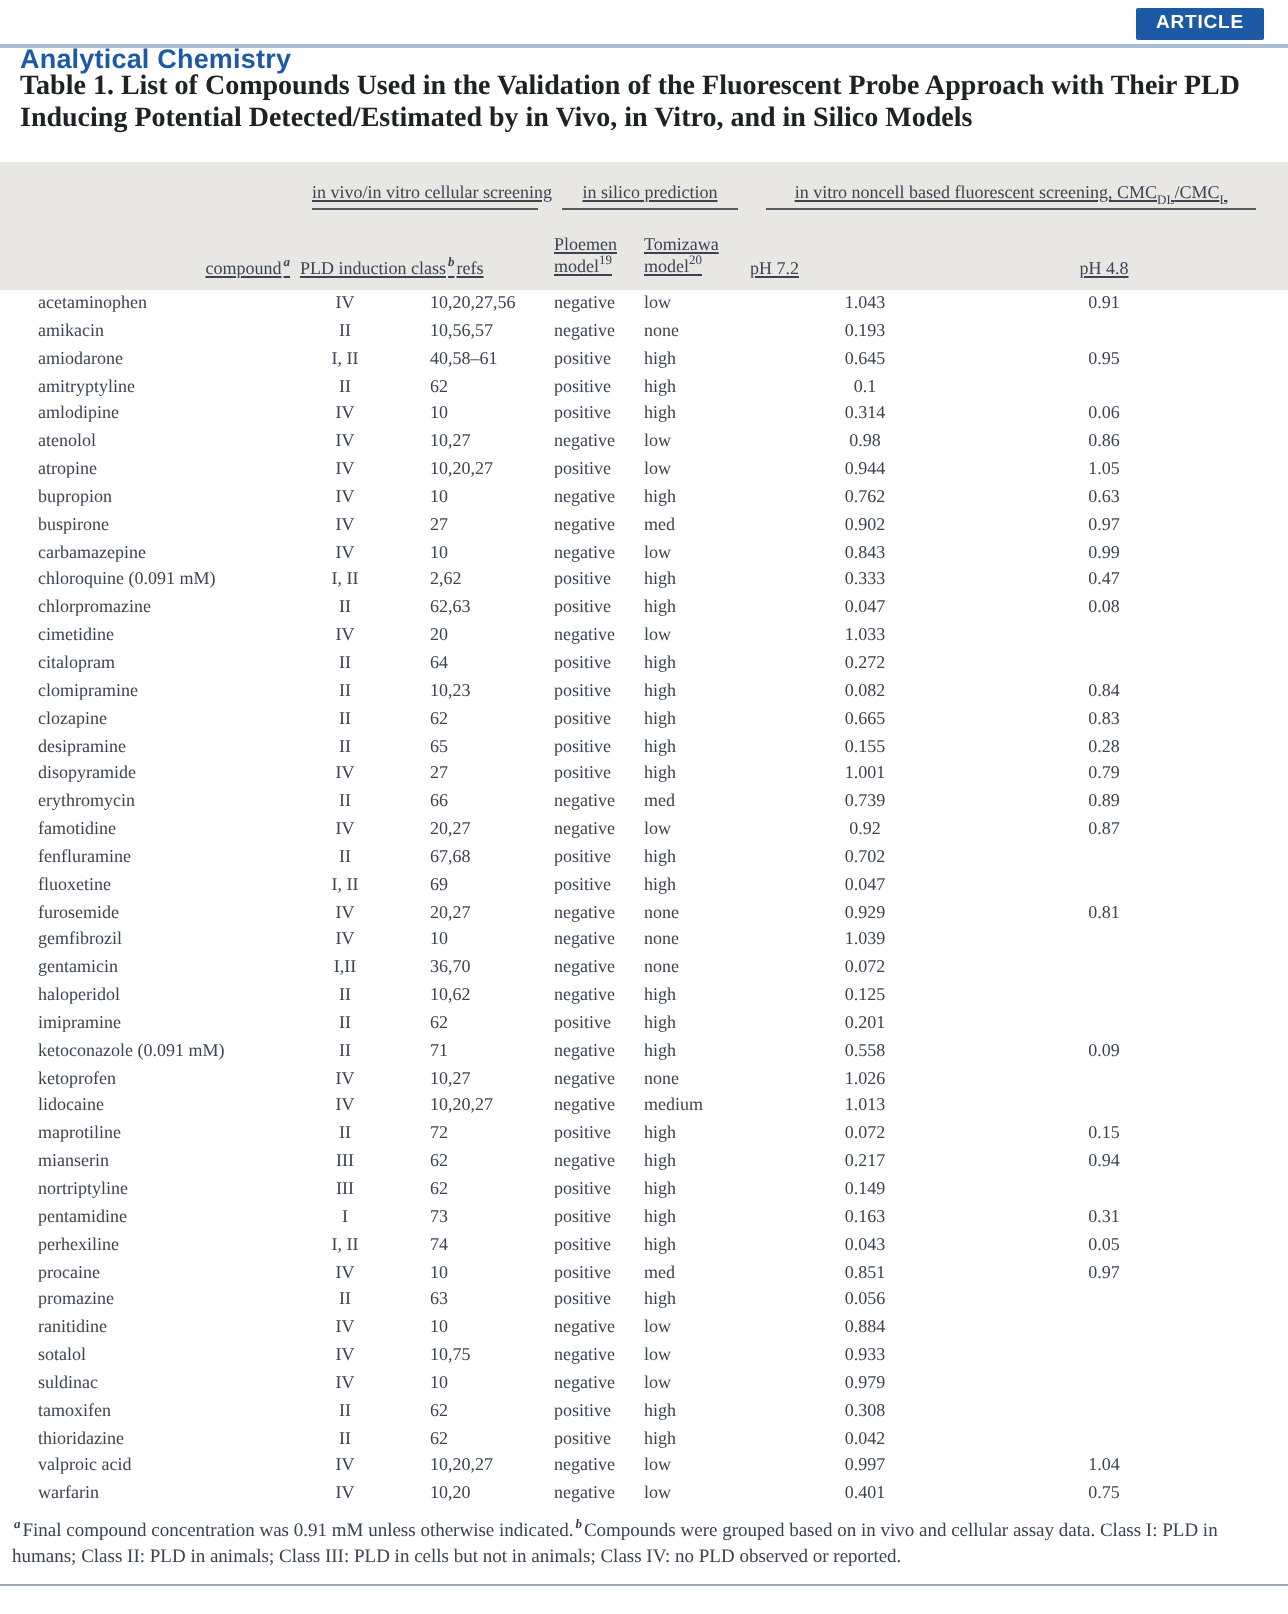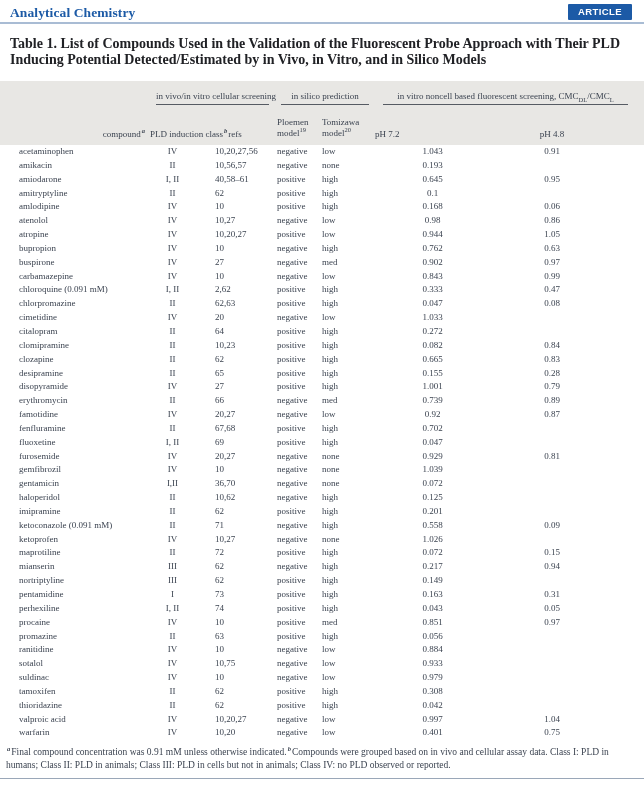--- a/index.html
+++ b/index.html
@@ -11,36 +11,36 @@
     --grp_line:#565b63;
   }
   *{box-sizing:border-box;}
   html,body{margin:0;padding:0;}
   body{
     width:644px;height:807px;overflow:hidden;background:#fff;
     font-family:"Liberation Serif", serif;color:var(--ink);
   }
   .masthead{position:relative;height:24px;border-bottom:2px solid var(--rule);}
   .journal{
-    position:absolute;left:10px;top:5px;
-    font-family:Liberation Serif, serif;font-weight:bold;
+    position:absolute;left:10px;top:22px;
+    font-family:Liberation Sans, sans-serif;font-weight:bold;
     font-size:13.5px;color:var(--accent);letter-spacing:0.1px;
   }
   .badge{
     position:absolute;right:12px;top:4px;
     background:var(--accent);color:#fff;
     font-family:"Liberation Sans", sans-serif;font-weight:bold;
     font-size:9.5px;padding:2px 10px 3px;letter-spacing:0.4px;border-radius:1px;
   }
   .tbl-title{
     margin:12px 12px 14px 10px;
     font-size:14px;font-weight:bold;color:#202125;line-height:15.5px;
   }
   table{width:644px;border-collapse:collapse;table-layout:fixed;font-size:9px;}
-  thead th{background:var(--band);font-weight:normal;color:var(--ink);padding:0;}
+  thead th{background:var(--band);font-weight:normal;color:var(--ink);padding:0;text-decoration:underline;}
   .grp-row th{vertical-align:bottom;padding-top:6px;height:24px;}
   .grp-line{
     display:block;margin:0 6px;padding:0 0 3px;
     border-bottom:1px solid var(--grp_line);
     text-align:center;white-space:nowrap;overflow:visible;font-size:9px;
   }
   .grp-line.g3{margin:0 16px 0 8px;}
   .hdr-row th{vertical-align:bottom;padding:12px 0 6px;}
   th.h-compound{text-align:right;padding-right:4px;white-space:nowrap;}
   th.h-cls{text-align:center;white-space:nowrap;overflow:visible;}
@@ -153,21 +153,21 @@
         <td class="c-ph72">0.1</td>
         <td class="c-ph48"></td>
       </tr>
 
       <tr>
         <td class="c-compound">amlodipine</td>
         <td class="c-cls">IV</td>
         <td class="c-refs">10</td>
         <td class="c-plo">positive</td>
         <td class="c-tom">high</td>
-        <td class="c-ph72">0.168</td>
+        <td class="c-ph72">0.314</td>
         <td class="c-ph48">0.06</td>
       </tr>
 
       <tr>
         <td class="c-compound">atenolol</td>
         <td class="c-cls">IV</td>
         <td class="c-refs">10,27</td>
         <td class="c-plo">negative</td>
         <td class="c-tom">low</td>
         <td class="c-ph72">0.98</td>
@@ -397,20 +397,29 @@
       <tr>
         <td class="c-compound">ketoprofen</td>
         <td class="c-cls">IV</td>
         <td class="c-refs">10,27</td>
         <td class="c-plo">negative</td>
         <td class="c-tom">none</td>
         <td class="c-ph72">1.026</td>
         <td class="c-ph48"></td>
       </tr>
 
+      <tr>
+        <td class="c-compound">lidocaine</td>
+        <td class="c-cls">IV</td>
+        <td class="c-refs">10,20,27</td>
+        <td class="c-plo">negative</td>
+        <td class="c-tom">medium</td>
+        <td class="c-ph72">1.013</td>
+        <td class="c-ph48"></td>
+      </tr>
 
       <tr>
         <td class="c-compound">maprotiline</td>
         <td class="c-cls">II</td>
         <td class="c-refs">72</td>
         <td class="c-plo">positive</td>
         <td class="c-tom">high</td>
         <td class="c-ph72">0.072</td>
         <td class="c-ph48">0.15</td>
       </tr>

